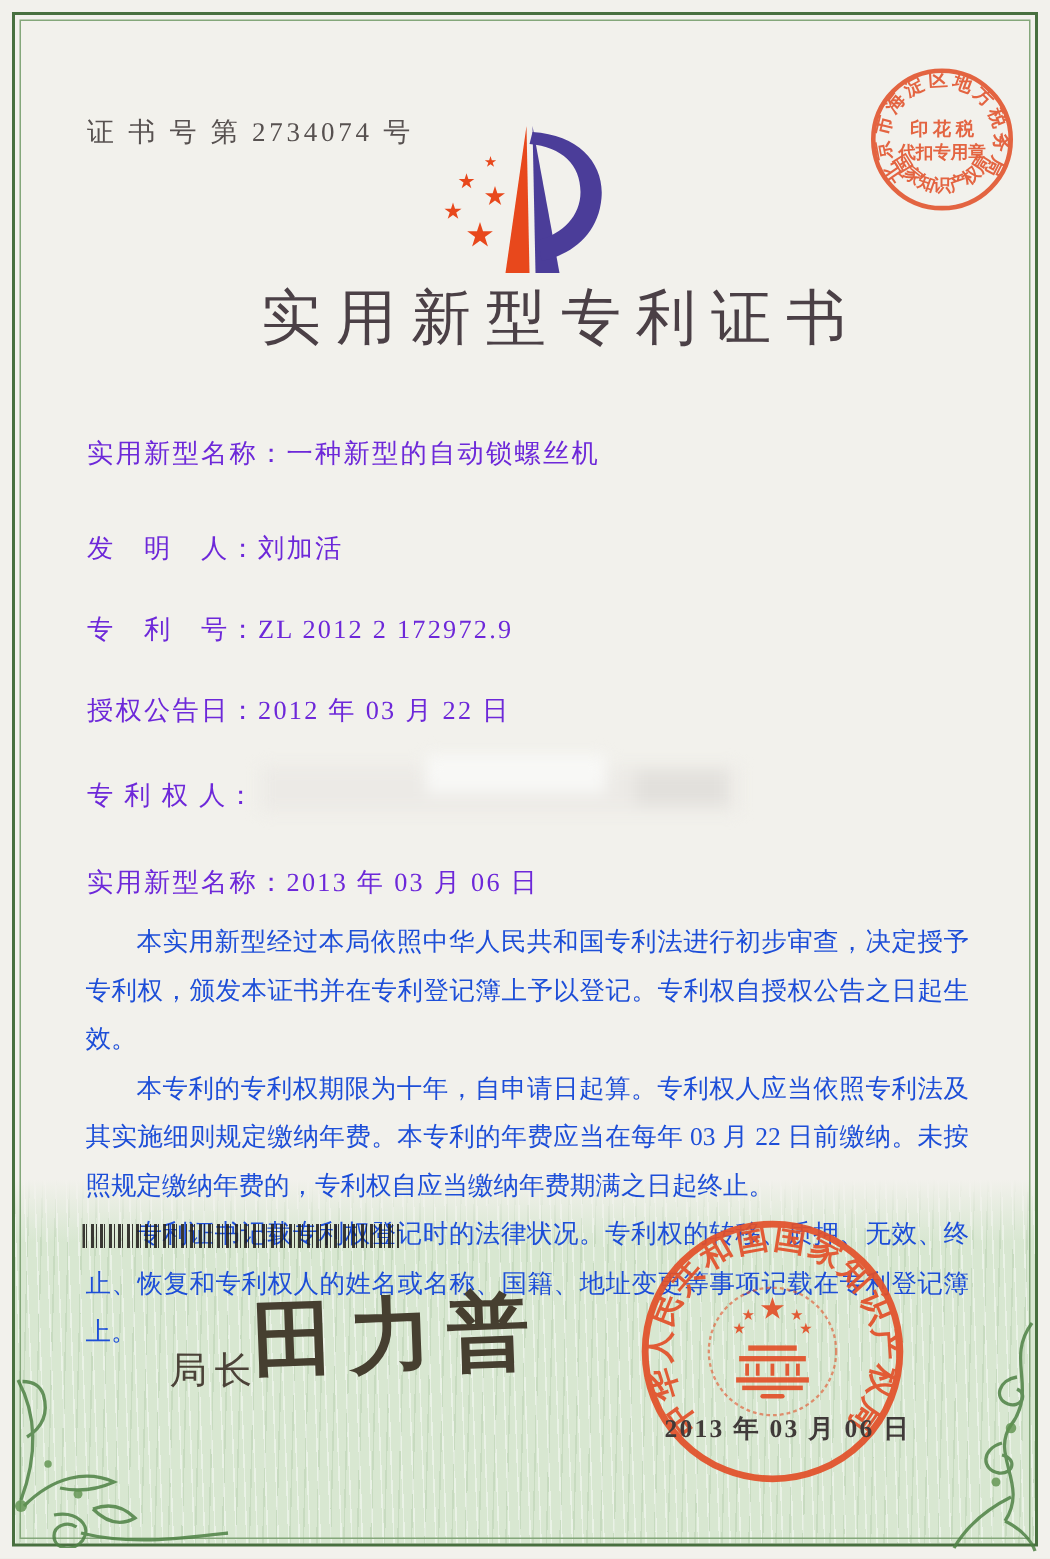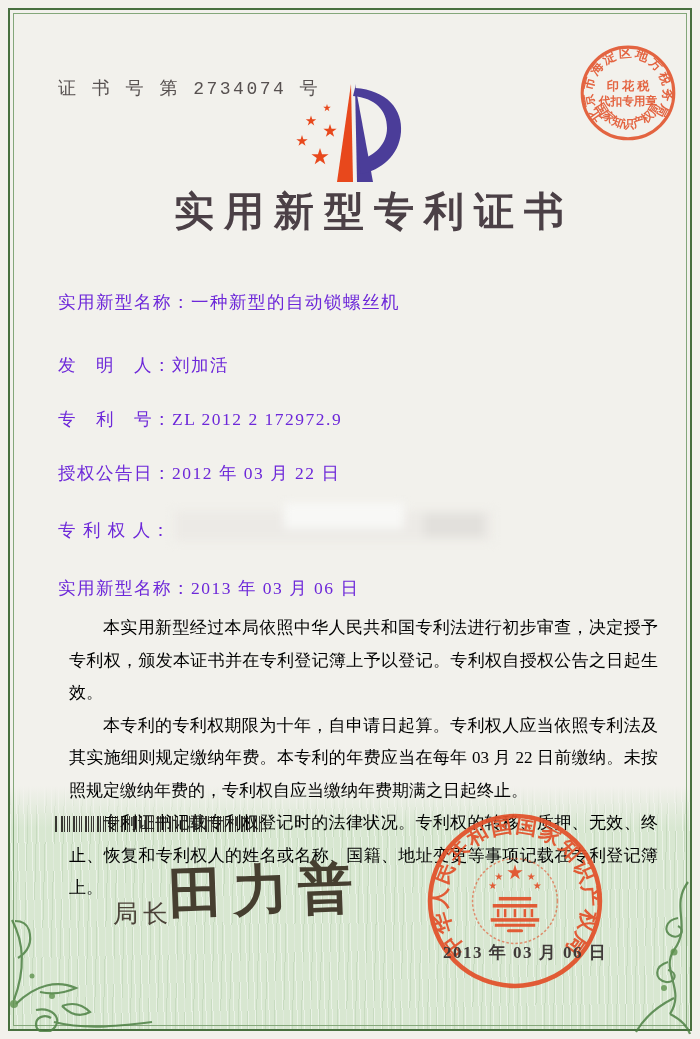--- a/index.html
+++ b/index.html
@@ -10,32 +10,32 @@
   .frame-outer{position:absolute;inset:8px;border:2.5px solid #48703f;z-index:4;pointer-events:none;}
   .frame-inner{position:absolute;inset:13px;border:1px solid #84a77a;z-index:4;pointer-events:none;}
   
   .green-zone{position:absolute;left:10px;right:10px;top:786px;bottom:10px;z-index:1;
      background:
        repeating-linear-gradient(88deg, rgba(255,255,255,.45) 0 1px, rgba(255,255,255,0) 1px 7px),
        repeating-linear-gradient(91.5deg, rgba(124,164,114,.18) 0 1px, rgba(124,164,114,0) 1px 9px),
        #d8e7d1;}
   .green-zone::before{content:"";position:absolute;left:0;right:0;top:0;height:42px;
      background:linear-gradient(#f2f1ec, rgba(242,241,236,0));}
-  .cert-no{position:absolute;left:58px;top:76px;font-size:18px;letter-spacing:2.5px;color:#575150;z-index:2;font-family:Liberation Mono, monospace;}
+  .cert-no{position:absolute;left:58px;top:76px;font-size:18px;letter-spacing:2.5px;color:#575150;z-index:2;}
   .logo{position:absolute;left:289px;top:80px;z-index:2;}
-  .title{position:absolute;left:0;right:0;top:184px;text-align:center;font-size:40px;font-weight:700;
+  .title{position:absolute;left:0;right:0;top:184px;text-align:center;font-size:40px;font-weight:400;
      letter-spacing:10px;color:#4b4046;z-index:2;margin-left:48px;}
   .field{position:absolute;left:58px;font-size:17.5px;letter-spacing:1.5px;color:#6d28d9;z-index:2;white-space:nowrap;}
   .f0{top:290px}.f1{top:353px}.f2{top:407px}.f3{top:461px}.f4{top:518px}.f5{top:576px}
   .redact{position:absolute;left:174px;top:503px;width:318px;height:46px;z-index:3;filter:blur(5px);}
   .redact .b1{position:absolute;left:0;top:8px;width:100%;height:30px;background:#eceae6;}
   .redact .b2{position:absolute;left:110px;top:0;width:120px;height:26px;background:#f8f8f6;}
   .redact .b3{position:absolute;left:250px;top:10px;width:60px;height:24px;background:#e2e0dc;}
   .paras{position:absolute;left:57px;top:612px;width:589px;font-size:17px;line-height:32.5px;
-     text-align:justify;color:#000000;z-index:2;margin-left:12px;}
+     text-align:justify;color:#1d4ed8;z-index:2;}
   .paras p{margin:0;text-indent:2em;}
   .barcode{position:absolute;left:55px;top:816px;width:211px;height:16px;z-index:3;opacity:.88;
      background:repeating-linear-gradient(90deg,
        #221f1c 0 1.5px, transparent 1.5px 2.5px,
        #221f1c 2.5px 3.2px, transparent 3.2px 5.8px,
        #221f1c 5.8px 7.8px, transparent 7.8px 9px,
        #221f1c 9px 9.8px, transparent 9.8px 12px);}
   .sig-title{position:absolute;left:113px;top:897px;font-size:25px;letter-spacing:5px;color:#4b4238;z-index:3;}
   .sig-name{position:absolute;left:168px;top:854px;font-size:55px;letter-spacing:10px;color:#463f30;
      z-index:3;transform:rotate(-2deg);font-weight:600;}

